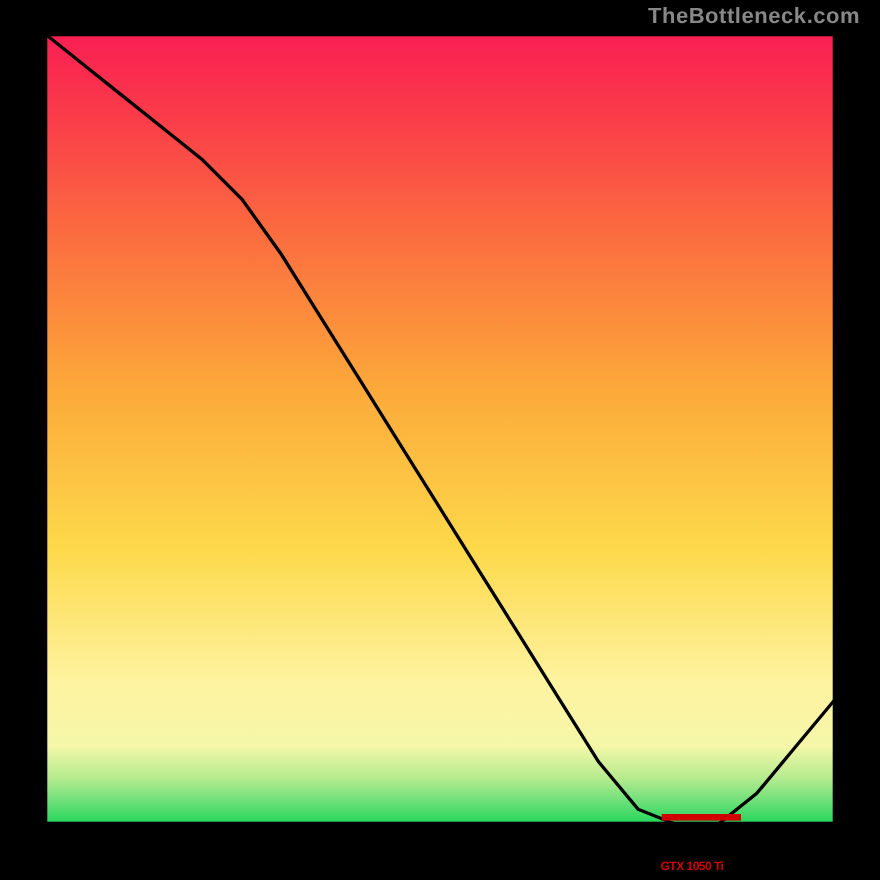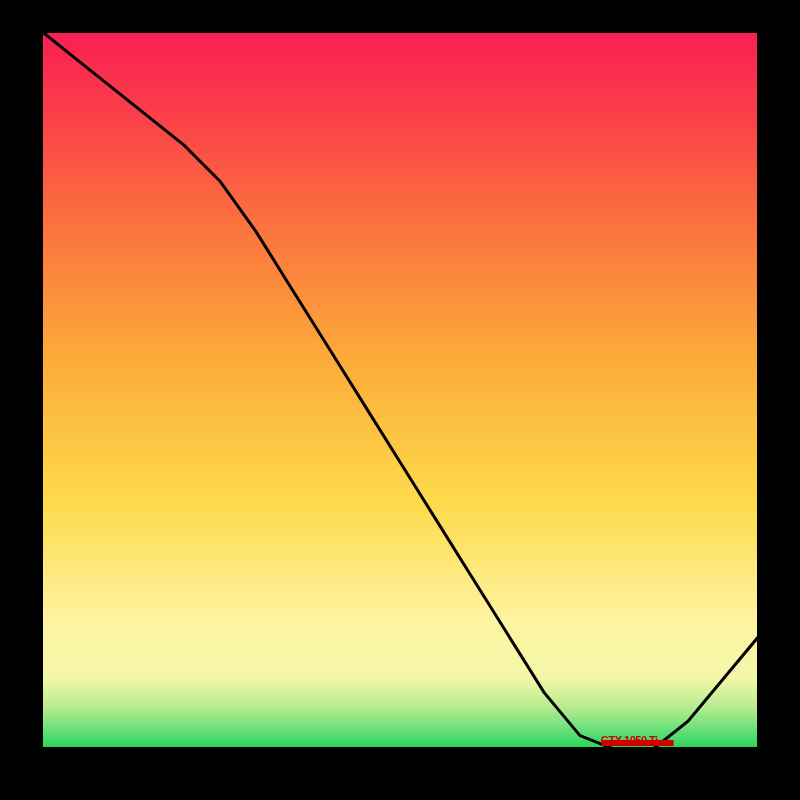--- a/index.html
+++ b/index.html
@@ -36,27 +36,29 @@
   svg {
     display: block;
   }
   .marker-label {
     position: absolute;
     color: #d00000;
     font-size: 11px;
     font-weight: bold;
     letter-spacing: -0.5px;
     white-space: nowrap;
+    margin-top: 48px;
   }
 </style>
 </head>
 <body>
 
 <div class="container">
 
+  <div class="watermark">TheBottleneck.com</div>
 
   <div class="plot-frame">
     <svg width="720" height="720" viewBox="0 0 720 720">
       <defs>
         <linearGradient id="heat" x1="0" y1="1" x2="0" y2="0">
 
         <stop offset="0%" stop-color="#1fd456"></stop>
             <stop offset="3%" stop-color="#6ee07a"></stop>
             <stop offset="6%" stop-color="#b7eb8f"></stop>
             <stop offset="10%" stop-color="#f4f7a8"></stop>

